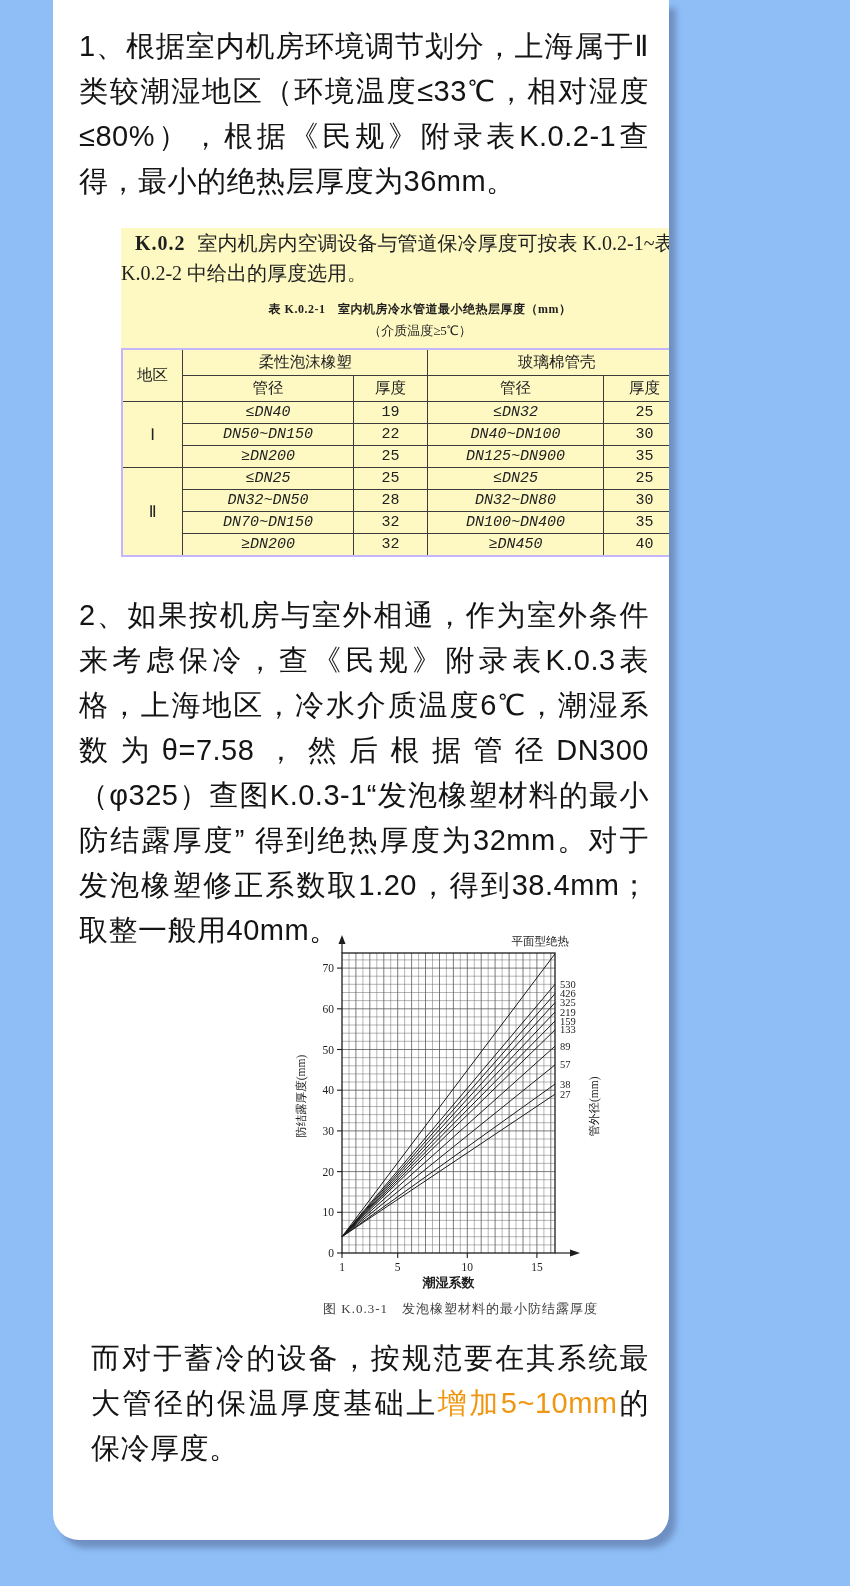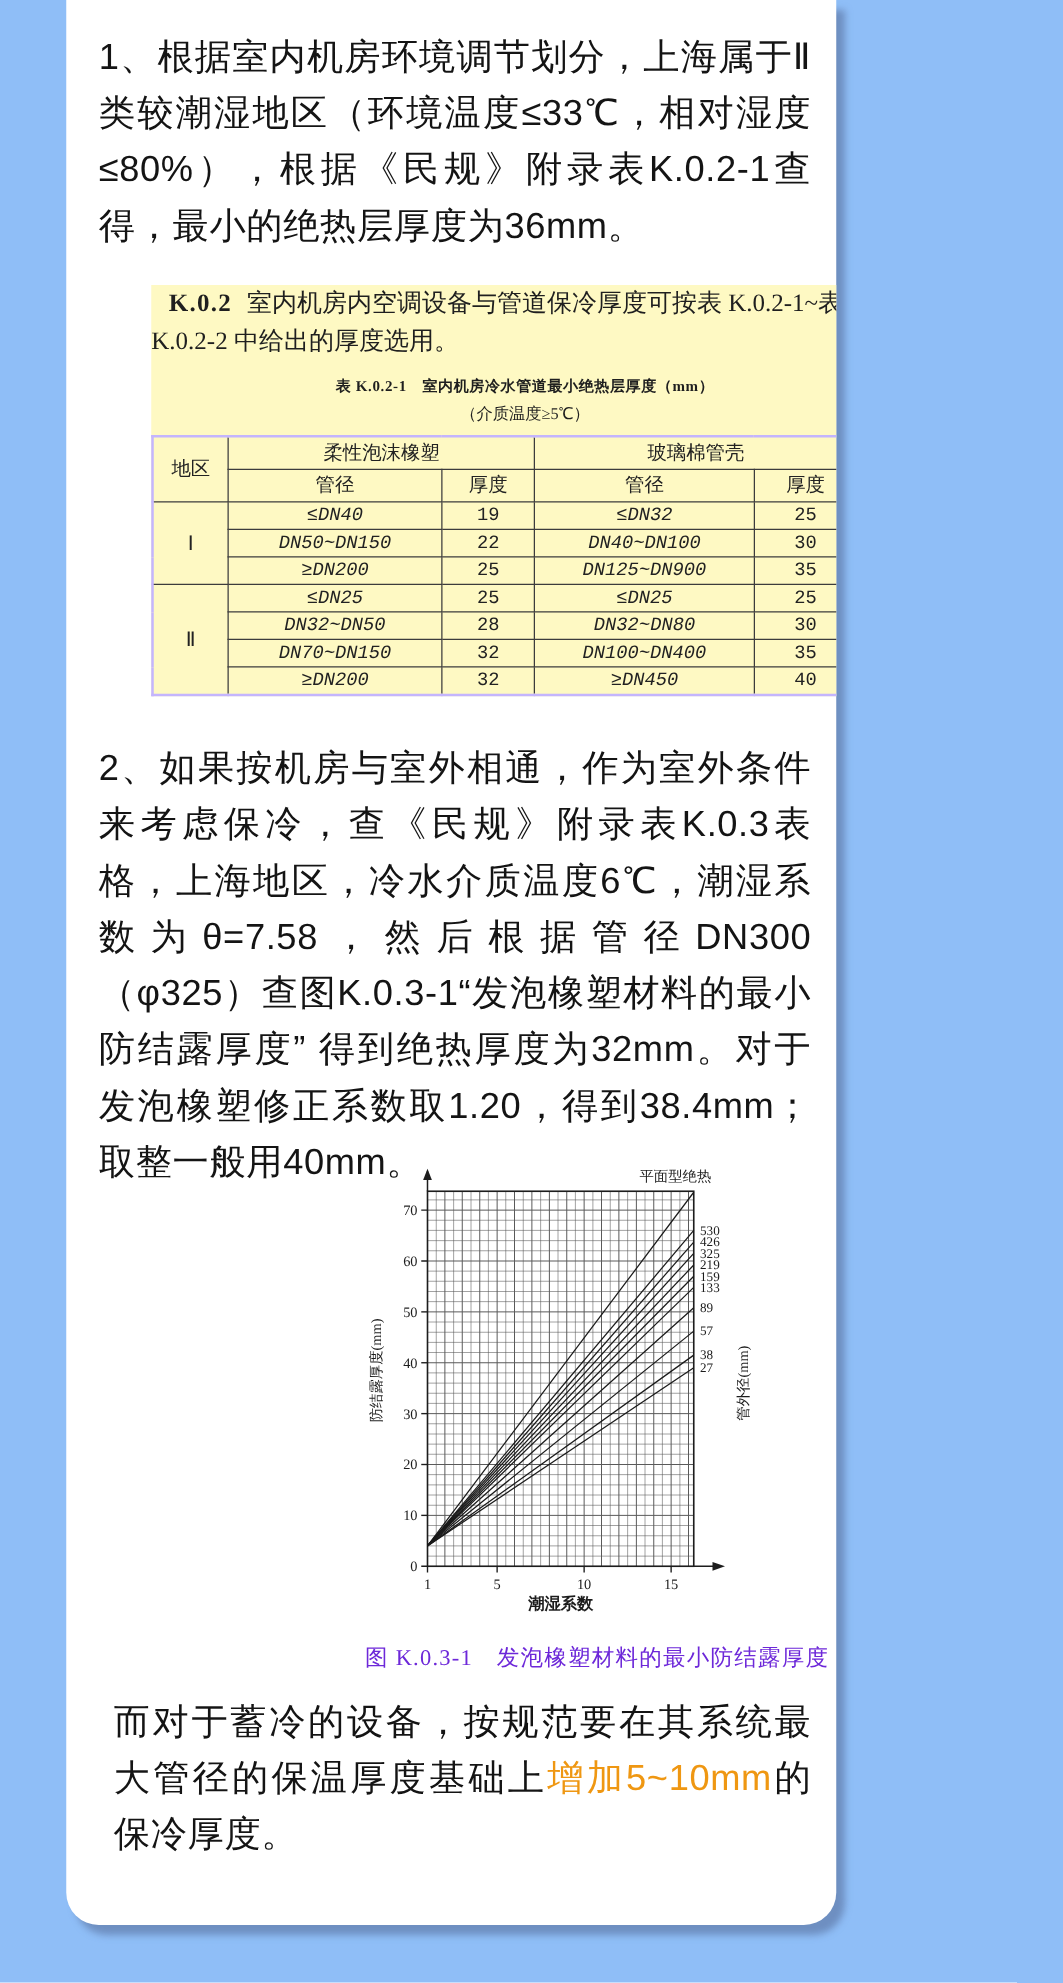--- a/index.html
+++ b/index.html
@@ -59,22 +59,22 @@
   .k-table td { font-size:15px; height:21px;font-family:Liberation Mono, monospace; }
   .k-table td.pipe { font-style:italic; }
   .k-table td.region { font-size:16px; }
 
   
   .chart-fig { margin:-30px 0 0 213px; width:337px; }
   .chart-fig svg { display:block; }
   .chart-fig svg text { font-family:"Liberation Serif", serif; fill:#1c1c1c; }
   figcaption {
     font-family:"Liberation Serif", serif;
-    font-size:18px; color:#6d28d9;
-    text-align:center; margin-top:19px;
+    font-size:13px; color:#404040;
+    text-align:center; margin-top:5px;
     letter-spacing:1px; white-space:nowrap;
   }
 </style>
 </head>
 <body>
 
 <div class="card">
 
   <p class="para">1、根据室内机房环境调节划分，上海属于Ⅱ类较潮湿地区（环境温度≤33℃，相对湿度≤80%），根据《民规》附录表K.0.2-1查得，最小的绝热层厚度为36mm。</p>
 

